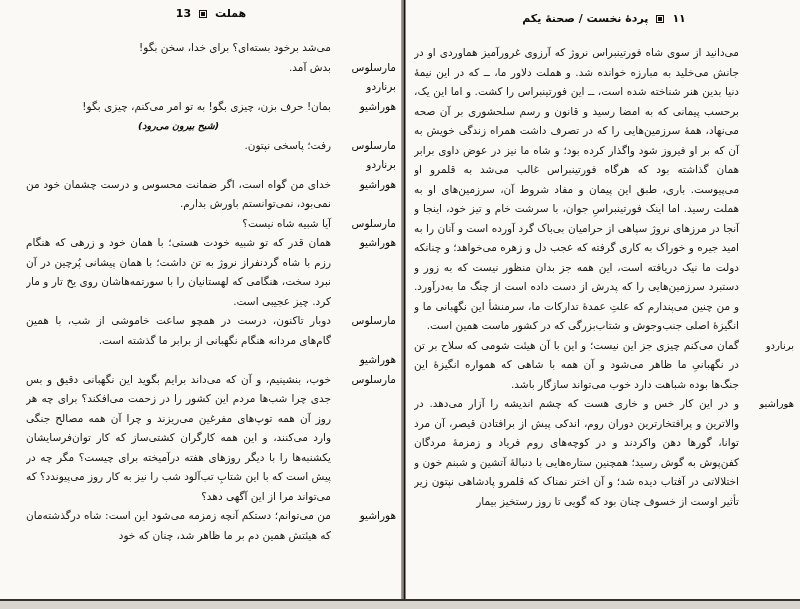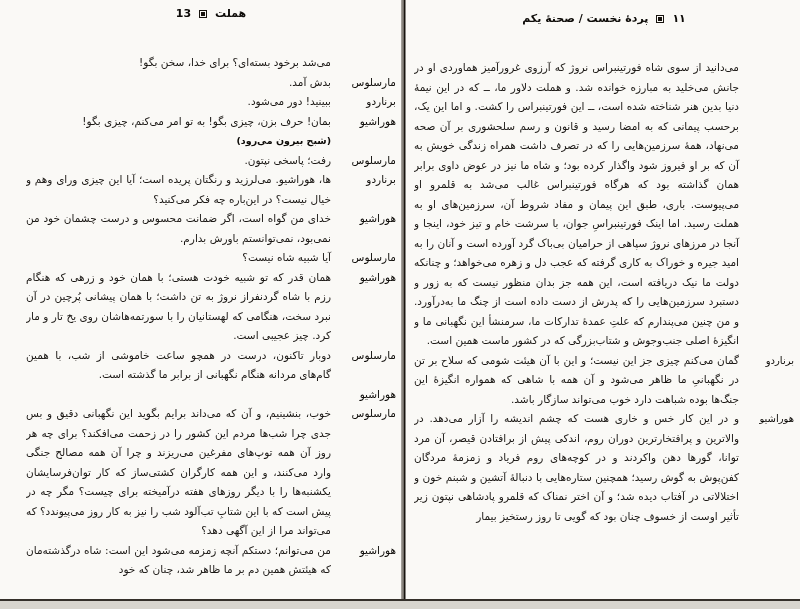--- a/index.html
+++ b/index.html
@@ -31,34 +31,34 @@
     display:flex;justify-content:center;align-items:center;
     gap:8px;font-size:11px;font-weight:bold;direction:rtl;color:#0d0b08;
   }
   .page-left  .header{margin-top:7px;}
   .page-right .header{margin-top:12px;}
   .orn{
     width:8px;height:8px;flex:0 0 8px;background:#17130e;
     box-shadow:inset 0 0 0 1px #17130e, inset 0 0 0 2px #faf9f6;
   }
 
-  .body{margin-top:33px;}
+  .body{margin-top:18px;}
   .block{display:flex;align-items:flex-start;column-gap:9px;}
   .speaker{
     flex:0 0 56px;font-weight:normal;font-size:10.5px;line-height:19.5px;
     white-space:nowrap;color:#0d0b08;
   }
   .page-right .speaker{flex:0 0 46px;font-size:10px;}
   .speech{
     flex:1;text-align:justify;font-size:10.5px;line-height:19.5px;
     color:#1b1815;
   }
   .stage{
-    flex:1;text-align:right;font-size:9.5px;font-weight:bold;
-    line-height:19.5px;color:#0d0b08;
+    flex:1;text-align:center;font-size:9.5px;font-weight:bold;
+    line-height:19.5px;color:#0d0b08;font-style:italic;
   }
 </style>
 </head>
 <body>
 
 <div class="scan">
 
   <div class="page page-left">
     <div class="header">
       <span>هملت</span>
@@ -71,41 +71,39 @@
     <span class="speech">می‌شد برخود بسته‌ای؟ برای خدا، سخن بگو!</span>
   </div>
 
   <div class="block">
     <span class="speaker">مارسلوس</span>
     <span class="speech">بدش آمد.</span>
   </div>
 
   <div class="block">
     <span class="speaker">برناردو</span>
-    <span class="speech">ببینید! دور می‌شود.</span>
   </div>
 
   <div class="block">
     <span class="speaker">هوراشیو</span>
     <span class="speech">بمان! حرف بزن، چیزی بگو! به تو امر می‌کنم، چیزی بگو!</span>
   </div>
 
   <div class="block">
     <span class="speaker"></span>
     <span class="stage">(شبح بیرون می‌رود)</span>
   </div>
 
   <div class="block">
     <span class="speaker">مارسلوس</span>
     <span class="speech">رفت؛ پاسخی نپتون.</span>
   </div>
 
   <div class="block">
     <span class="speaker">برناردو</span>
-    <span class="speech">ها، هوراشیو. می‌لرزید و رنگتان پریده است؛ آیا این چیزی ورای وهم و خیال نیست؟ در این‌باره چه فکر می‌کنید؟</span>
   </div>
 
   <div class="block">
     <span class="speaker">هوراشیو</span>
     <span class="speech">خدای من گواه است، اگر ضمانت محسوس و درست چشمان خود من نمی‌بود، نمی‌توانستم باورش بدارم.</span>
   </div>
 
   <div class="block">
     <span class="speaker">مارسلوس</span>
     <span class="speech">آیا شبیه شاه نیست؟</span>

